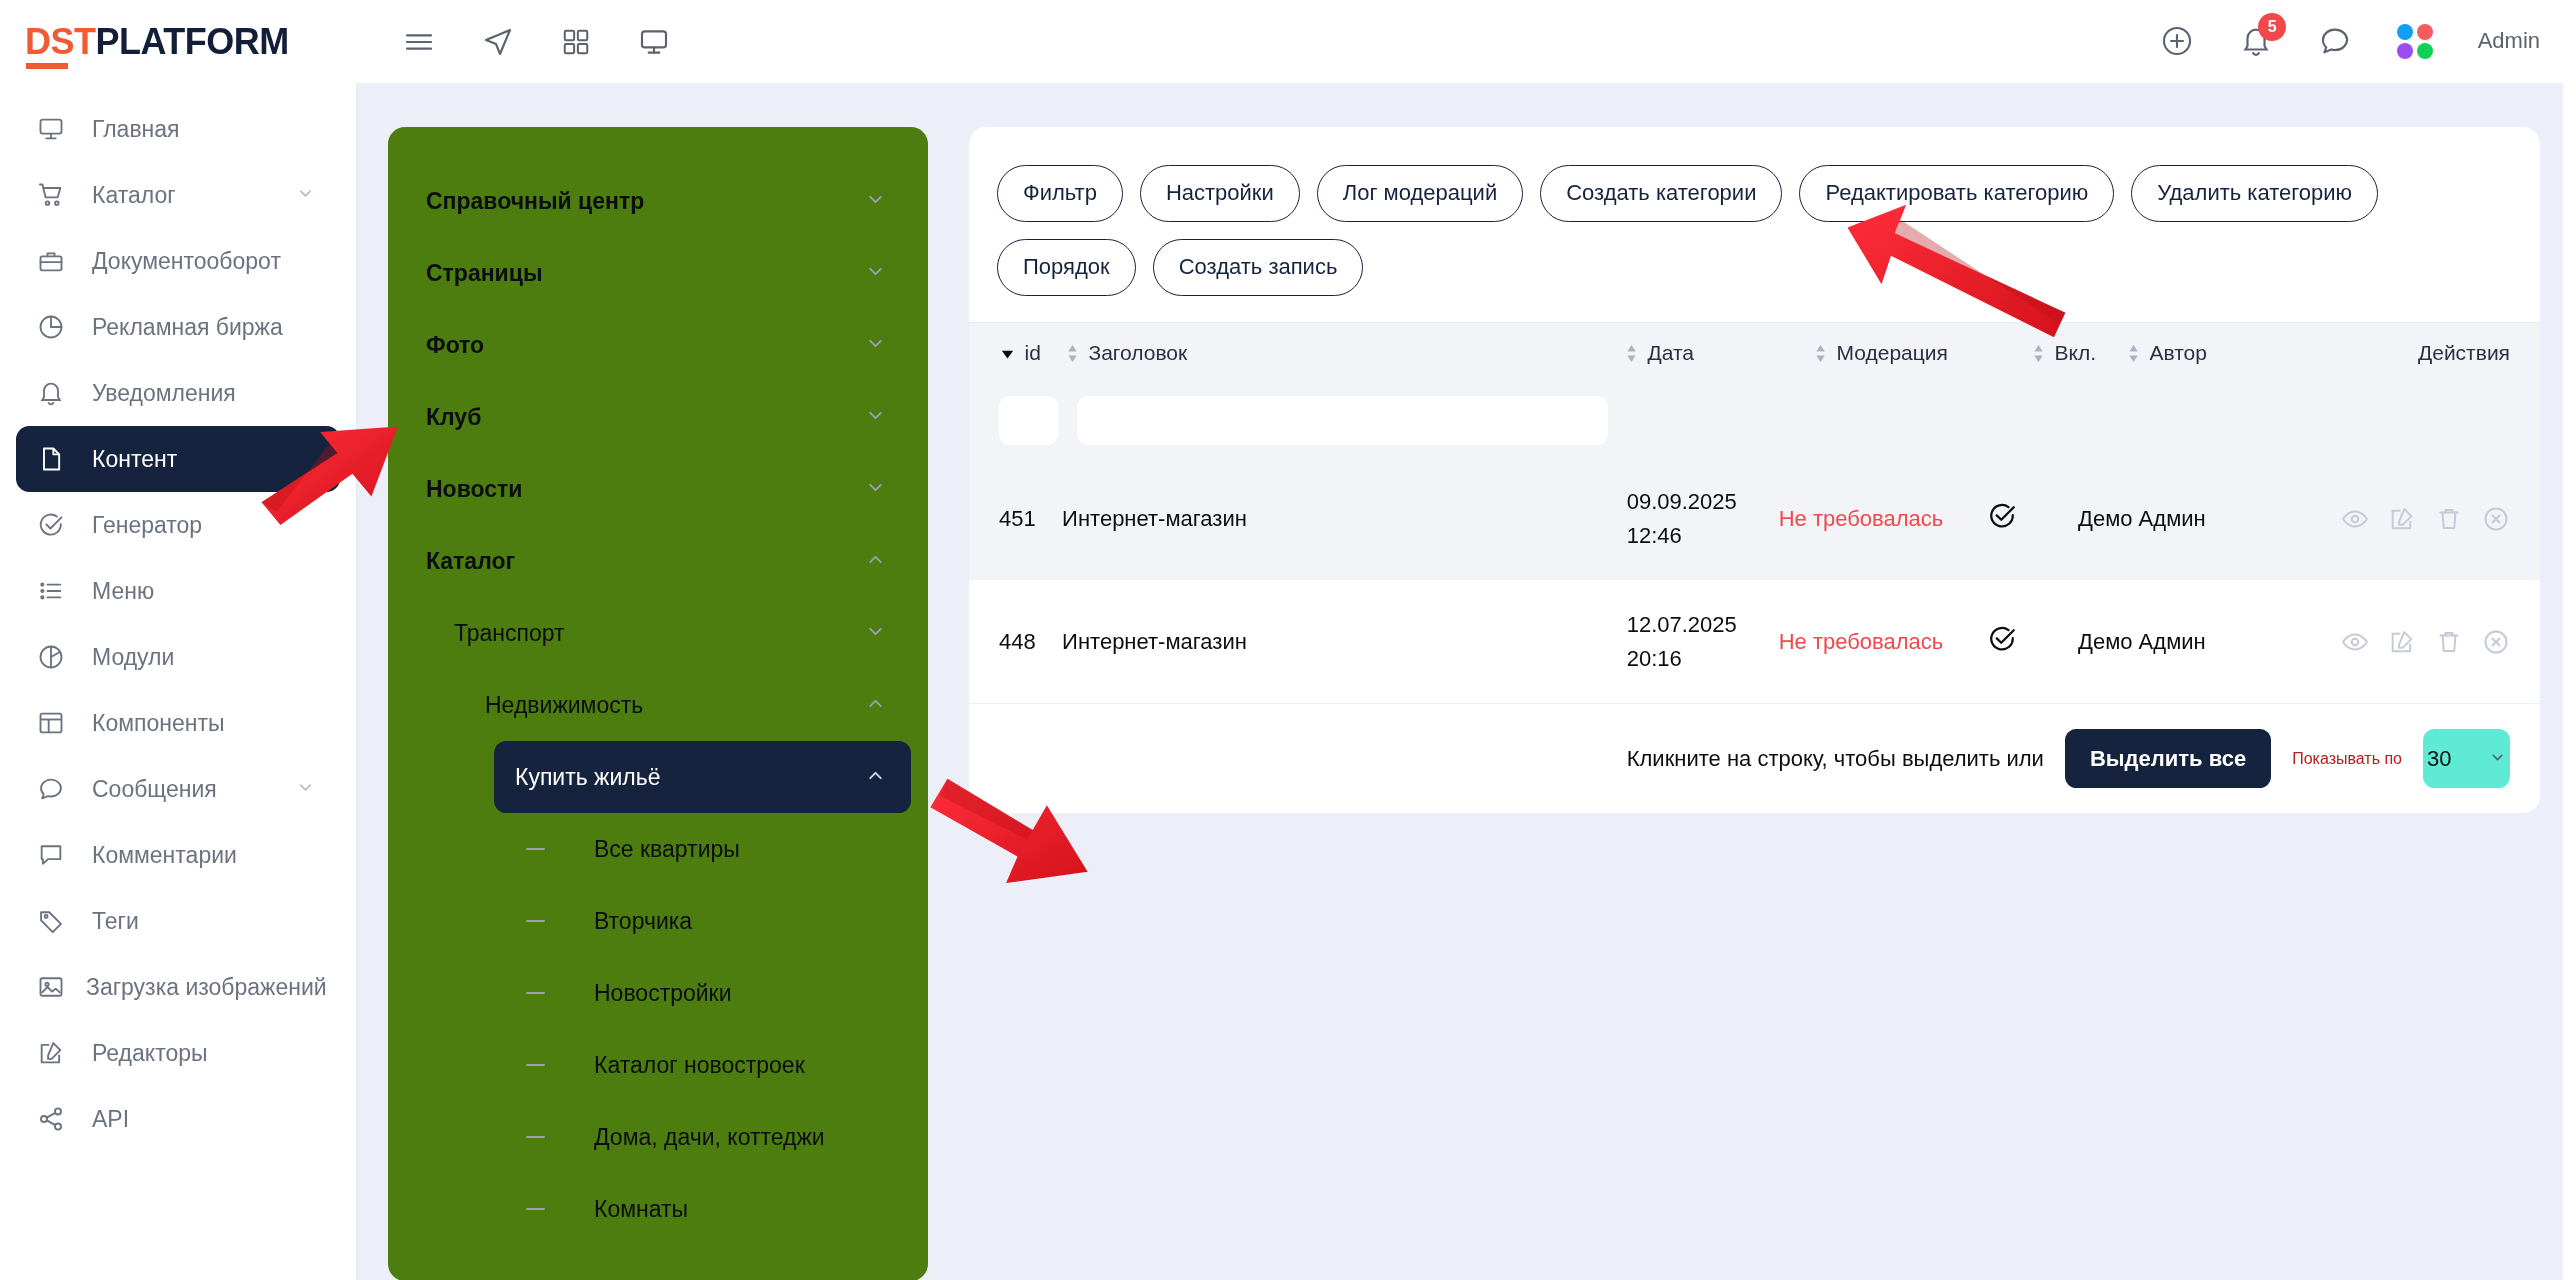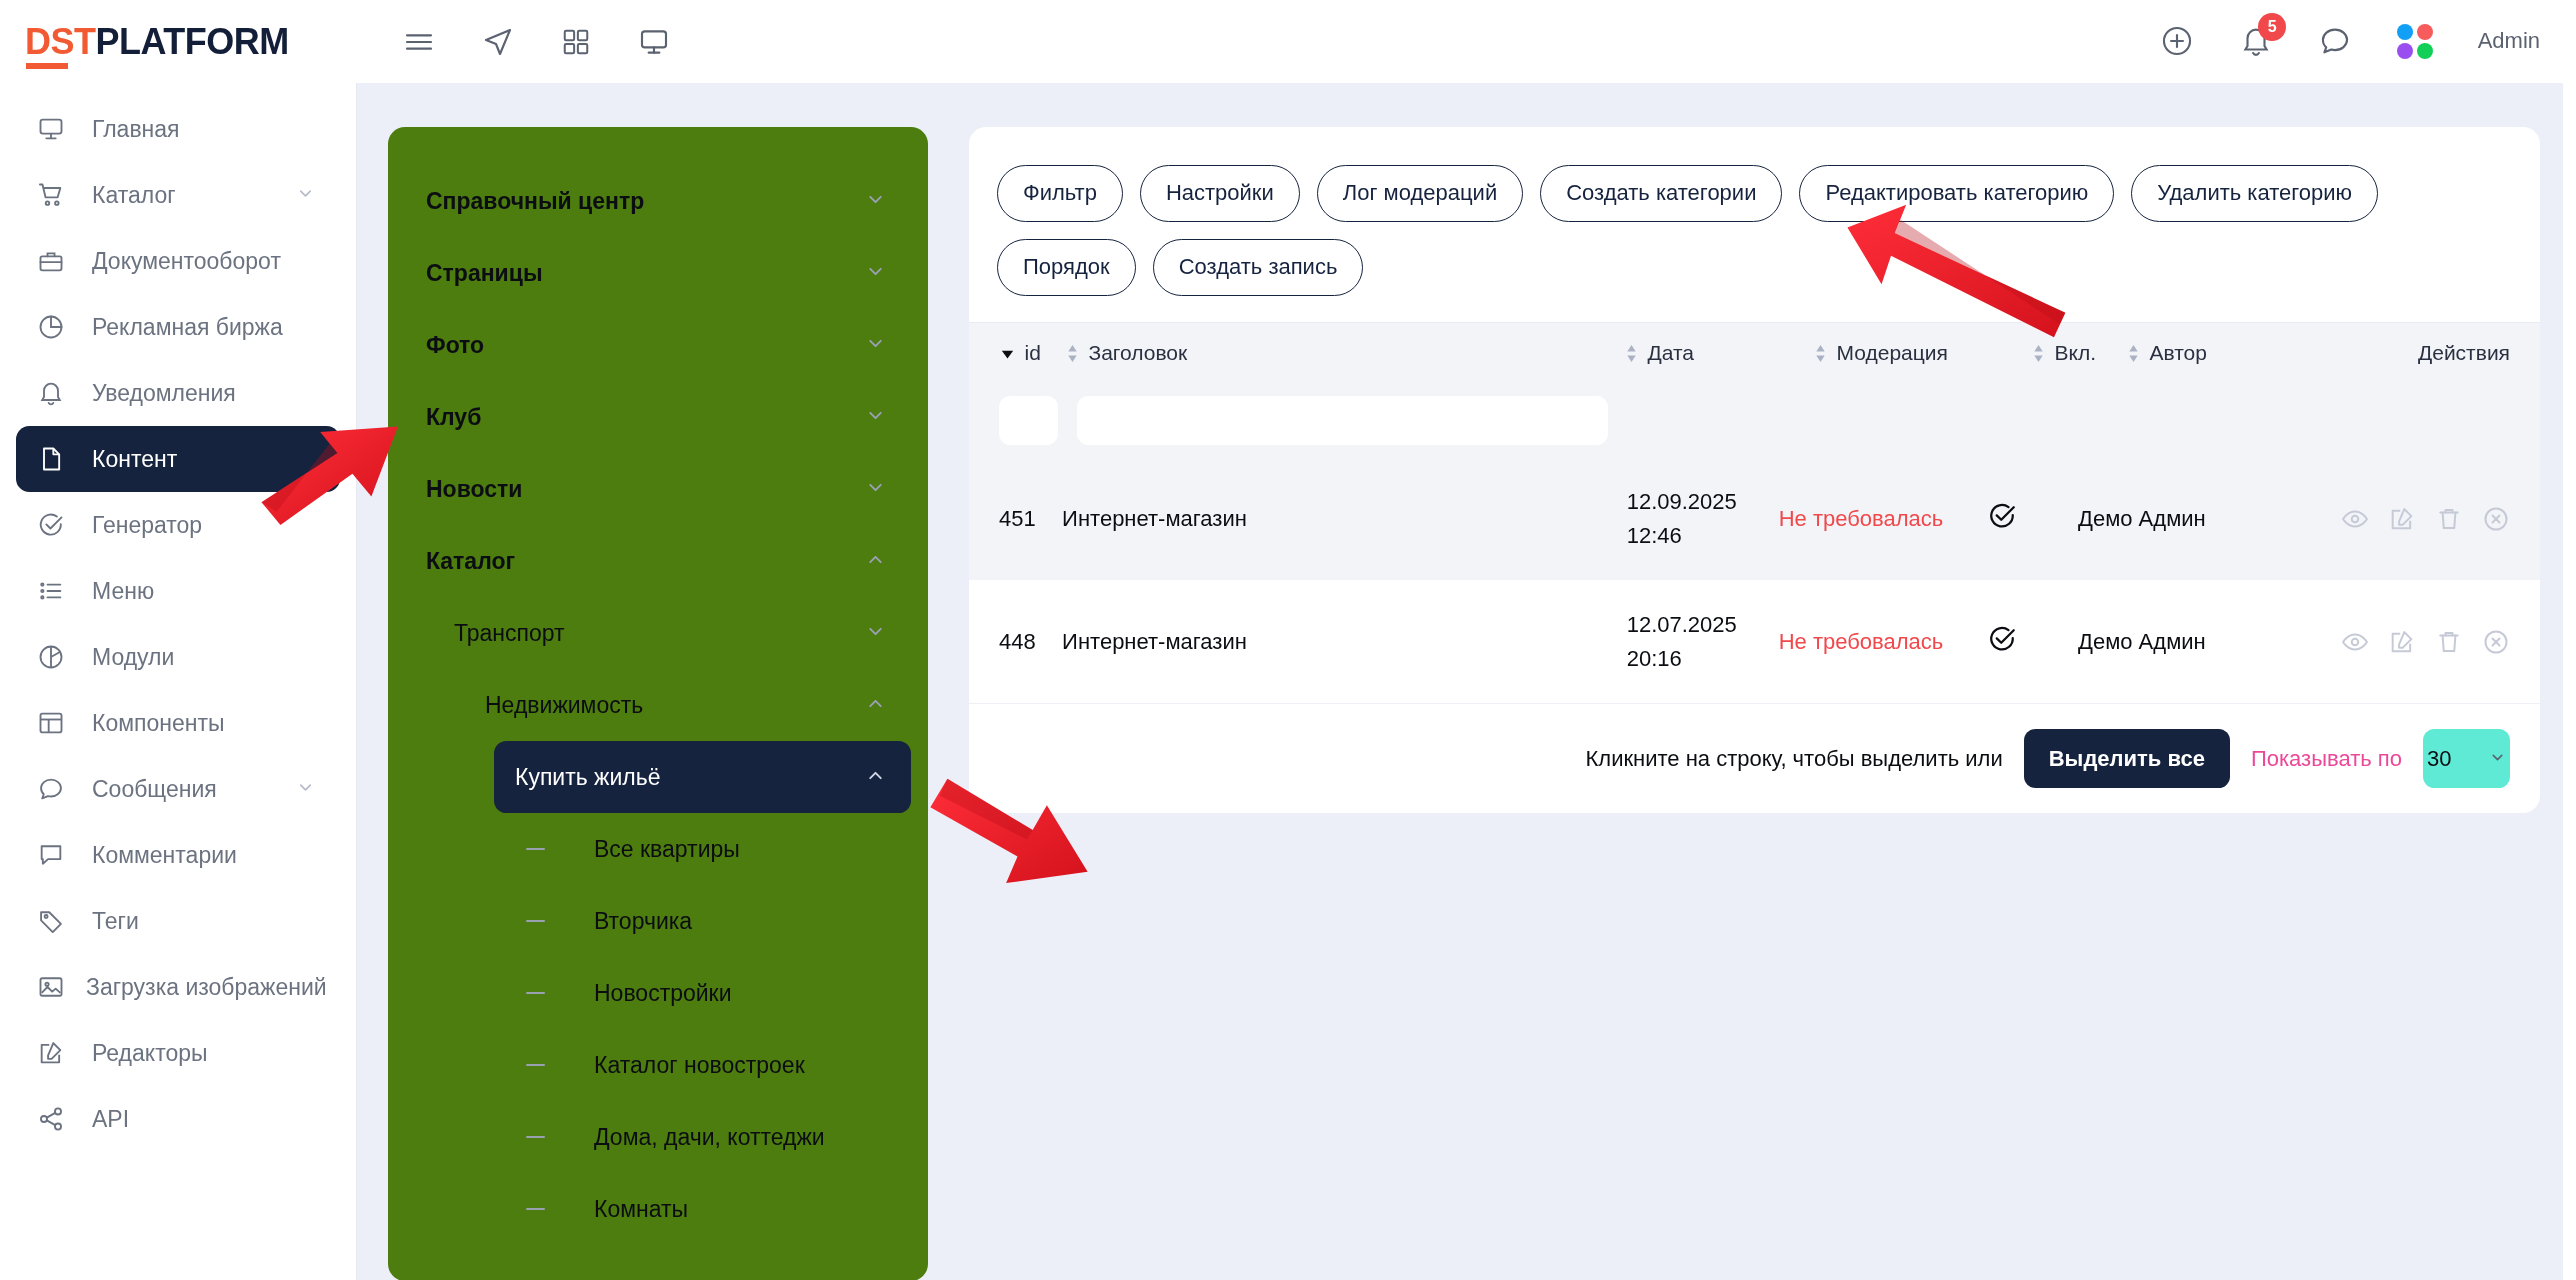--- a/index.html
+++ b/index.html
@@ -185,21 +185,21 @@
     display: flex; align-items: center; justify-content: flex-end;
     gap: 21px; height: 110px; padding: 0 30px;
     border-top: 0.9px solid #eef0f5;
   }
   .foot-hint { font-size: 22px; color: #0b0d12; }
   .select-all-btn {
     height: 59px; padding: 0 25px; border: none; border-radius: 11.4px;
     background: #16233f; color: #ffffff;
     font-size: 22px; font-weight: bold; font-family: inherit; cursor: pointer;
   }
-  .per-label { font-size: 22px; color: #ec4899; }
+  .per-label { font-size: 16px; color: #b91c1c; }
   .per-select {
     height: 59px; width: 87px; border: none; border-radius: 11.4px;
     background: #5eead4; color: #0b0d12;
     font-size: 22px; font-family: inherit;
     display: flex; align-items: center; justify-content: space-between;
     padding: 0 4px; cursor: pointer;
   }
 
   
   .arrows { position: absolute; top: 0; left: 0; width: 2576px; height: 1281px; pointer-events: none; z-index: 50; }
@@ -629,21 +629,21 @@
 
     <div class="filter-row">
       <input class="filter-input fi-id" type="text" value="" placeholder="" style="">
       <input class="filter-input fi-title" type="text" value="" placeholder="" style="">
     </div>
 
     <div class="tbl-row alt">
       <div class="td c-id">451</div>
       <div class="td c-title">Интернет-магазин</div>
       <div class="td c-date date">
-        <span>12.09.2025</span>
+        <span>09.09.2025</span>
         <span>12:46</span>
       </div>
       <div class="td c-mod mod">Не требовалась</div>
       <div class="td c-on">
         <span>
           <svg width="30" height="30" viewBox="0 0 24 24" fill="none" stroke="#0b0d12" stroke-width="1.8" stroke-linecap="round" stroke-linejoin="round">
               <path d="M20.6 11.3A8.6 8.6 0 1 1 17.2 4.9"></path>
               <polyline points="7.8 11.5 11.4 15 21.4 5"></polyline>
             </svg>
         </span>

